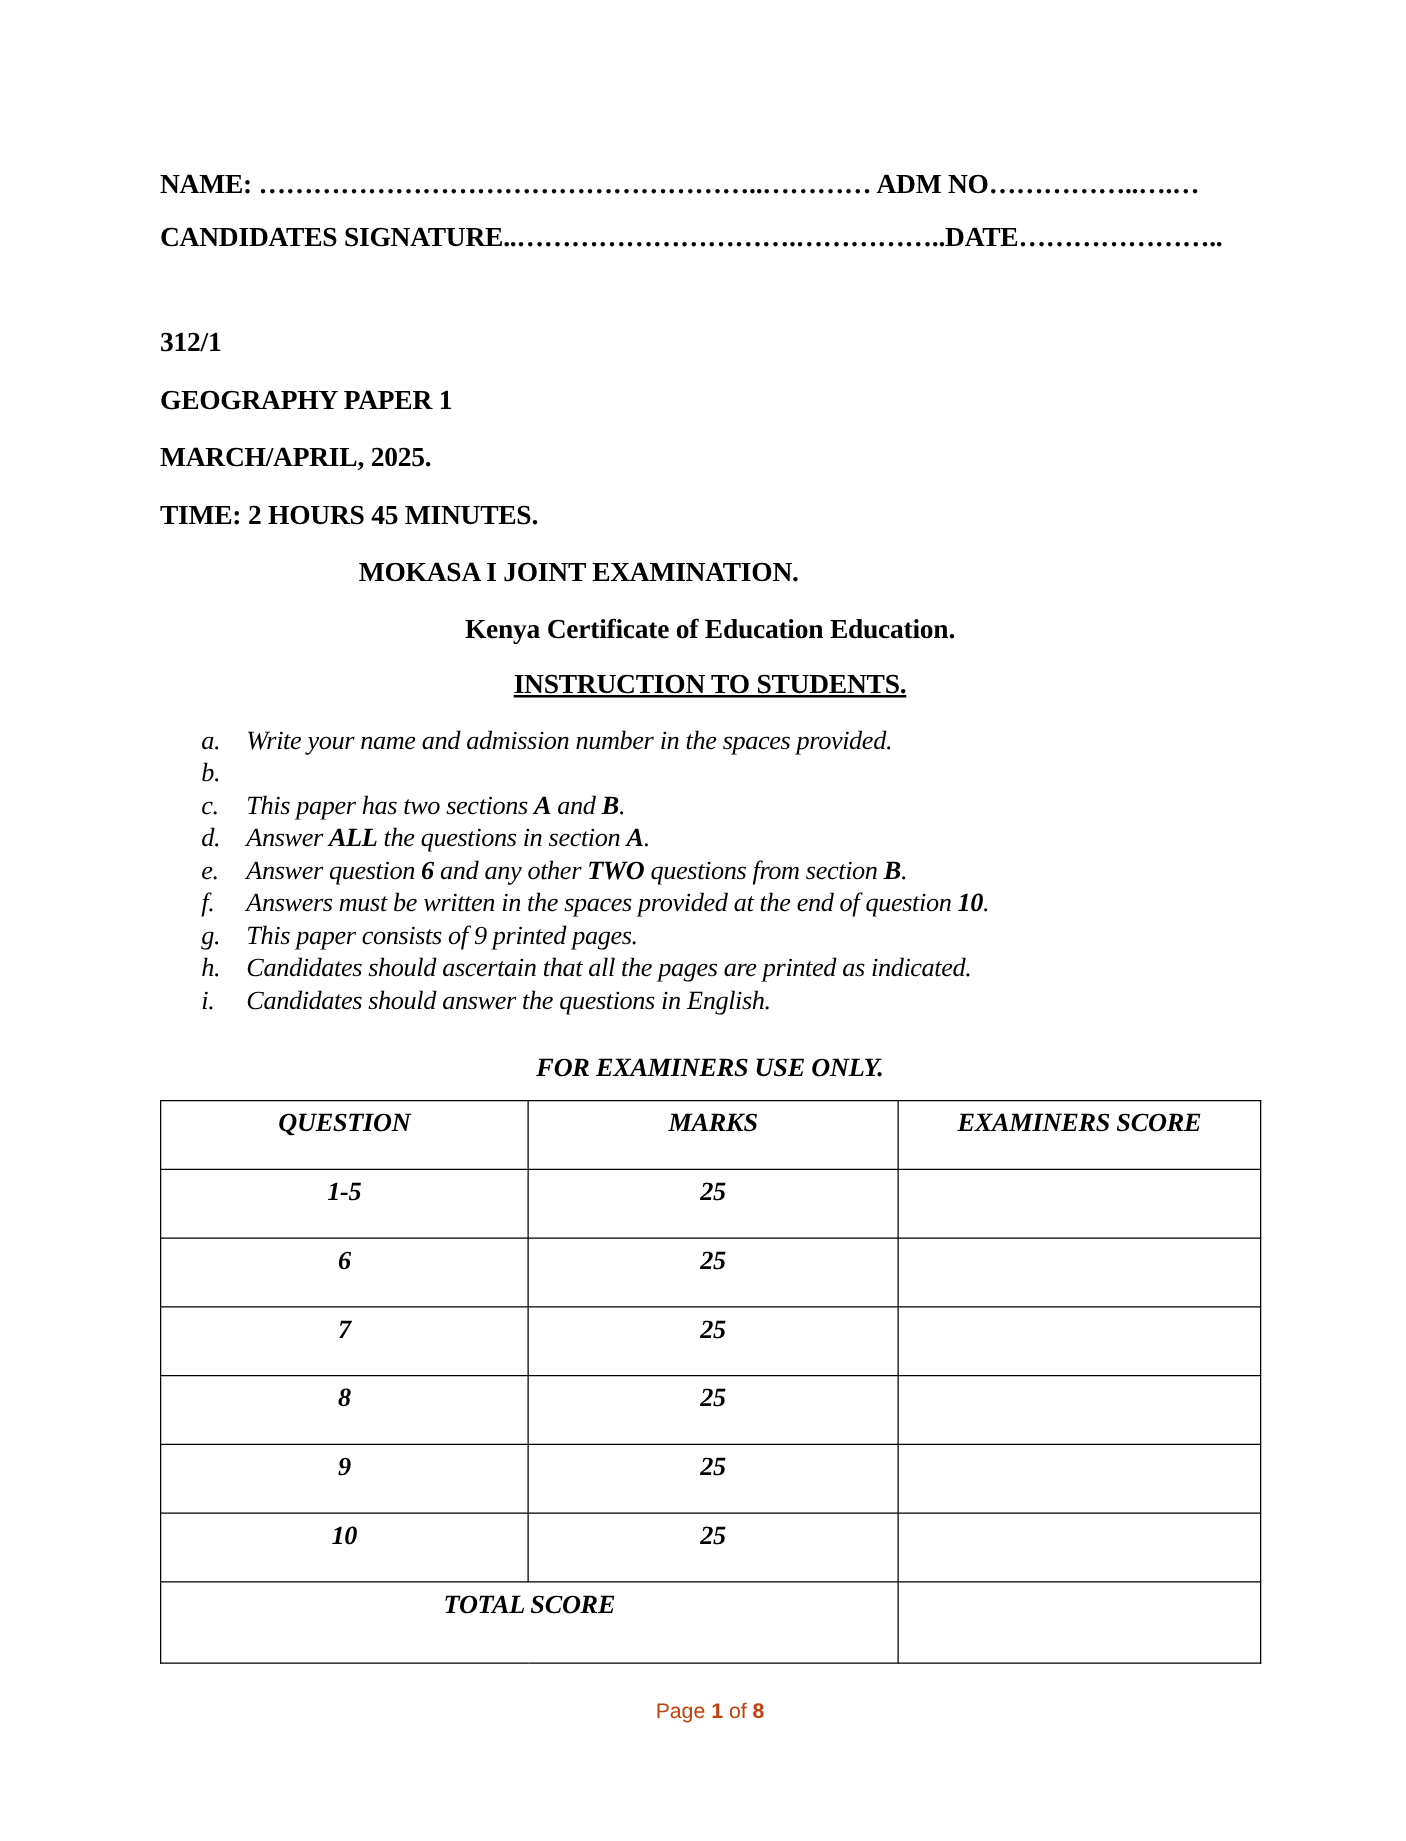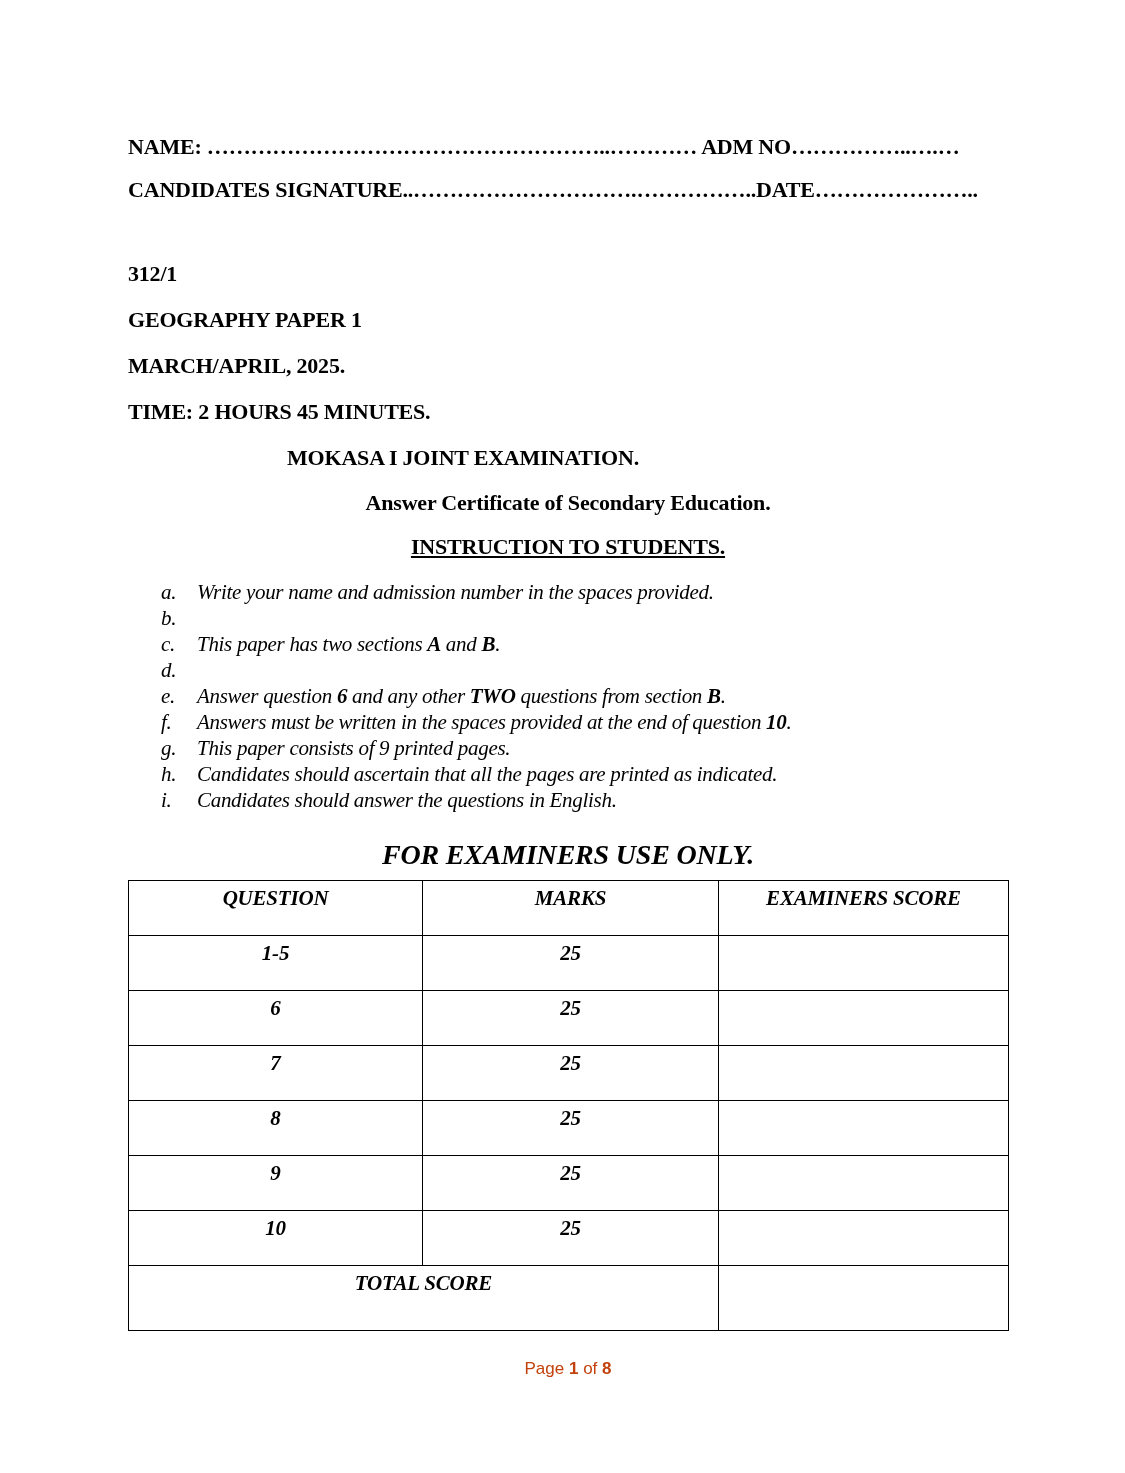--- a/index.html
+++ b/index.html
@@ -58,21 +58,21 @@
     font-style: italic;
     font-size: 21px;
     line-height: 26px;
     letter-spacing: -0.3px;
   }
   .ins-letter { width: 36px; flex: 0 0 36px; }
   .ins-text b { font-weight: bold; }
 
   
   .h-examiners {
-    font-size: 28px; font-weight: bold; font-style: italic;
+    font-size: 21px; font-weight: bold; font-style: italic;
     line-height: 23px; margin-bottom: 14px; letter-spacing: -0.2px;
   }
   table.score {
     width: 880px;
     border-collapse: collapse;
     table-layout: fixed;
   }
   table.score th, table.score td {
     border: 1.5px solid #000000;
     font-family: "Liberation Serif", serif;
@@ -112,37 +112,38 @@
   </div>
 
   <div>
     <p class="info-line">312/1</p>
     <p class="info-line">GEOGRAPHY PAPER 1</p>
     <p class="info-line">MARCH/APRIL, 2025.</p>
     <p class="info-line">TIME: 2 HOURS 45 MINUTES.</p>
   </div>
 
   <p class="center h-exam">MOKASA I JOINT EXAMINATION.</p>
-  <p class="center h-cert">Answer Certificate of Secondary Education.</p>
+  <p class="center h-cert">Kenya Certificate of Education Education.</p>
   <p class="center h-inst">INSTRUCTION TO STUDENTS.</p>
 
   <div class="instructions" id="instructions">
       <div class="ins-row">
         <span class="ins-letter">a.</span>
         <span class="ins-text"><span>Write your name and admission number in the spaces provided.</span></span>
       </div>
       <div class="ins-row">
         <span class="ins-letter">b.</span>
       </div>
       <div class="ins-row">
         <span class="ins-letter">c.</span>
         <span class="ins-text"><span>This paper has two sections </span><b>A</b><span> and </span><b>B</b><span>.</span></span>
       </div>
       <div class="ins-row">
         <span class="ins-letter">d.</span>
+        <span class="ins-text"><span>Answer </span><b>ALL</b><span> the questions in section </span><b>A</b><span>.</span></span>
       </div>
       <div class="ins-row">
         <span class="ins-letter">e.</span>
         <span class="ins-text"><span>Answer question </span><b>6</b><span> and any other </span><b>TWO</b><span> questions from section </span><b>B</b><span>.</span></span>
       </div>
       <div class="ins-row">
         <span class="ins-letter">f.</span>
         <span class="ins-text"><span>Answers must be written in the spaces provided at the end of question </span><b>10</b><span>.</span></span>
       </div>
       <div class="ins-row">

